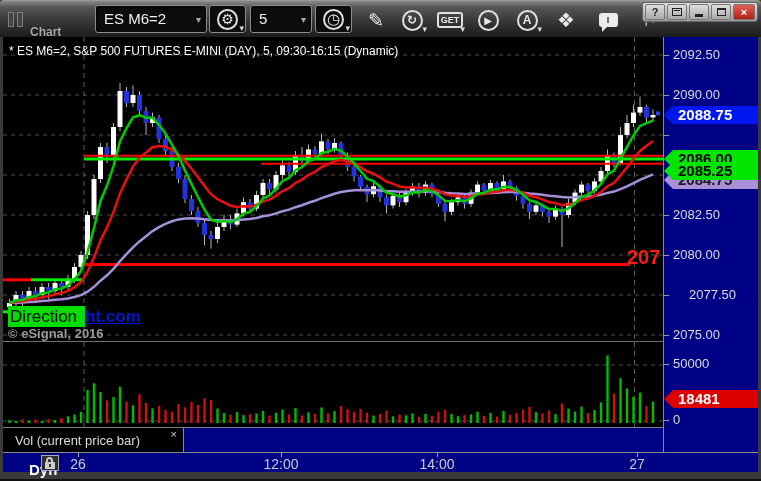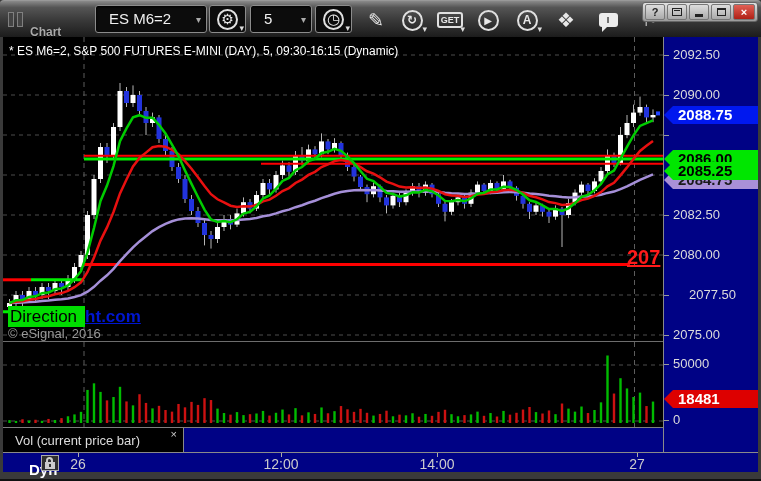--- a/index.html
+++ b/index.html
@@ -9,21 +9,21 @@
   
   .titlebar{position:absolute;left:0;top:0;width:761px;height:37px;
     background:linear-gradient(#8a8a8a 0%,#555 18%,#383838 55%,#1c1c1c 100%);
     border-top:1px solid #999;border-radius:4px 4px 0 0;}
   .panes-icon{position:absolute;left:8px;top:11px;width:18px;height:15px;}
   .panes-icon span{position:absolute;top:0;width:6px;height:15px;border:1px solid #808080;background:#444;}
   .panes-icon span:last-child{left:9px;}
   .app-title{position:absolute;left:30px;top:24px;font-size:12px;font-weight:bold;color:#aaa;
     text-shadow:0 1px 1px #000;}
   .combo{position:absolute;top:4px;height:28px;background:#0c0c0c;border:1px solid #8c8c8c;
-    border-radius:3px;color:#f0f0f0;font-size:15px;line-height:26px;padding-left:13px;
+    border-radius:3px;color:#f0f0f0;font-size:15px;line-height:26px;padding-left:8px;
     box-shadow:inset 0 1px 3px #000;}
   .combo .dd{position:absolute;right:5px;top:1px;color:#aaa;font-size:10px;}
   .tbtn{position:absolute;top:4px;height:28px;background:#0c0c0c;border:1px solid #8c8c8c;
     border-radius:3px;color:#eee;display:flex;align-items:center;justify-content:center;}
   .circ{width:21px;height:21px;border:2px solid #e0e0e0;border-radius:50%;color:#e8e8e8;
     display:flex;align-items:center;justify-content:center;font-size:12px;font-weight:bold;background:transparent;}
   .iconbtn{position:absolute;top:6px;width:32px;height:26px;display:flex;align-items:center;
     justify-content:center;color:#e8e8e8;cursor:default;}
   .ddmini{position:absolute;right:1px;bottom:-1px;font-size:9px;color:#ddd;}
   .getbox{border:2px solid #e0e0e0;border-radius:3px;font-size:9px;font-weight:bold;
@@ -40,25 +40,25 @@
     background:linear-gradient(#ddd,#aaa);display:flex;align-items:center;justify-content:center;
     font-size:11px;font-weight:bold;color:#222;}
   .wbtn.close{background:linear-gradient(#e06055,#b02015);color:#fff;width:22px;}
   .glyph-min{width:8px;height:3px;background:#222;margin-top:7px;}
   .glyph-max{width:9px;height:8px;border:1px solid #222;border-top-width:2px;}
   .glyph-pop{width:10px;height:8px;border:1px solid #222;position:relative;}
   .glyph-pop:after{content:"";position:absolute;left:1px;top:1px;width:6px;height:1px;background:#222;}
   
   .price-panel{position:absolute;left:3px;top:37px;width:660px;height:304px;background:#000;overflow:hidden;}
   .header-line{position:absolute;left:6px;top:7px;font-size:12px;color:#fff;white-space:nowrap;}
-  .float-price{position:absolute;font-size:20px;font-weight:bold;white-space:nowrap;text-decoration:underline;}
+  .float-price{position:absolute;font-size:20px;font-weight:bold;white-space:nowrap;}
   .watermark{position:absolute;left:5px;top:270px;font-size:17px;white-space:nowrap;}
   .wm-hl{background:#00dd00;color:#000;padding:1px 8px 1px 2px;}
   .wm-suffix{color:#0016d0;text-decoration:underline;font-weight:bold;}
-  .copyright{position:absolute;left:5px;top:289px;font-size:13px;color:#9a9a9a;}
+  .copyright{position:absolute;left:5px;top:289px;font-size:13px;color:#9a9a9a;font-weight:bold;}
   .h-sep{position:absolute;left:3px;top:341px;width:660px;height:1px;background:#6d6d6d;}
   .vol-panel{position:absolute;left:3px;top:342px;width:660px;height:85px;background:#000;overflow:hidden;}
   .tab-row{position:absolute;left:3px;top:427px;width:660px;height:25px;background:#000285;
     border-top:1px solid #808080;}
   .vol-tab{position:absolute;left:0;top:0;width:181px;height:25px;background:#000;
     border-right:1px solid #8a8a8a;border-bottom:1px solid #555;color:#ddd;font-size:13px;
     line-height:25px;padding-left:12px;}
   .tab-close{position:absolute;right:6px;top:1px;font-size:11px;color:#ccc;line-height:11px;}
   .axis-col{position:absolute;left:663px;top:37px;width:95px;height:415px;background:#000285;
     border-left:1px solid #8a8a8a;overflow:hidden;}

